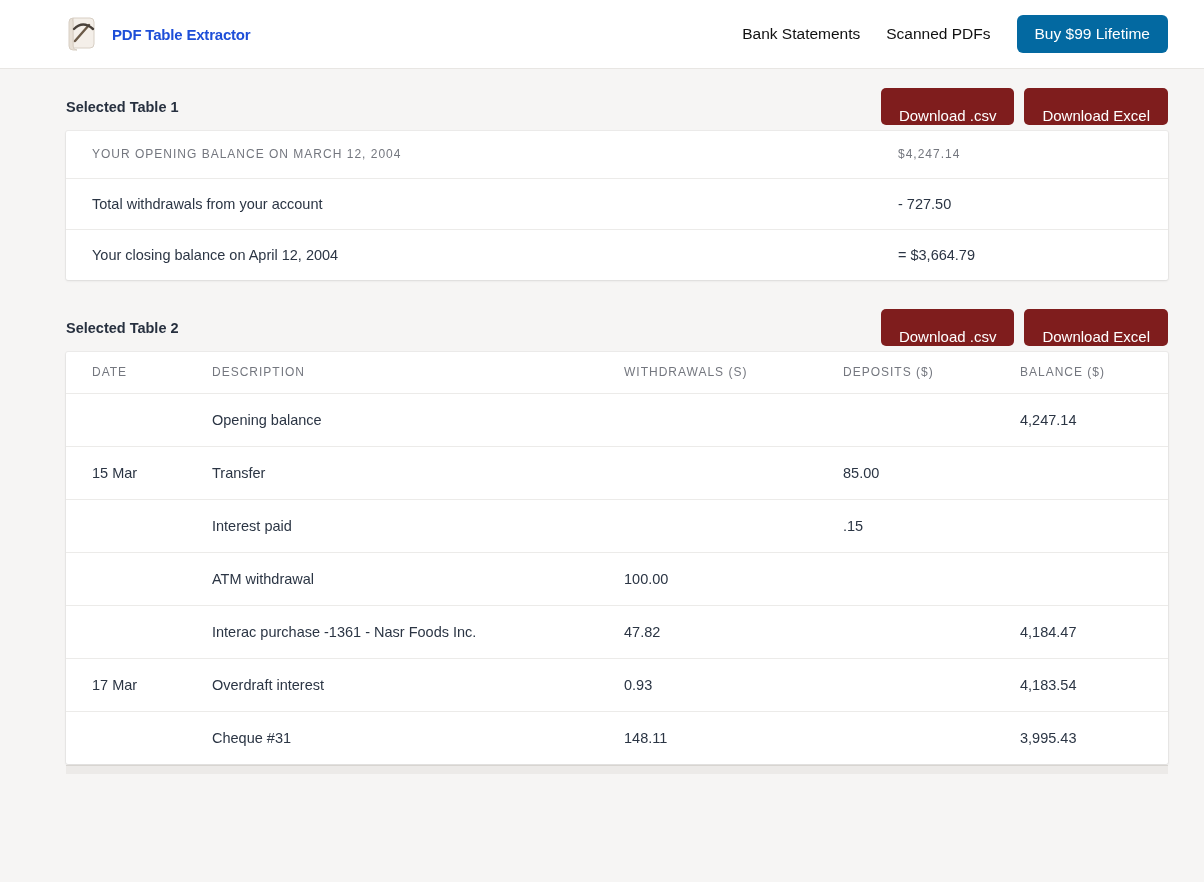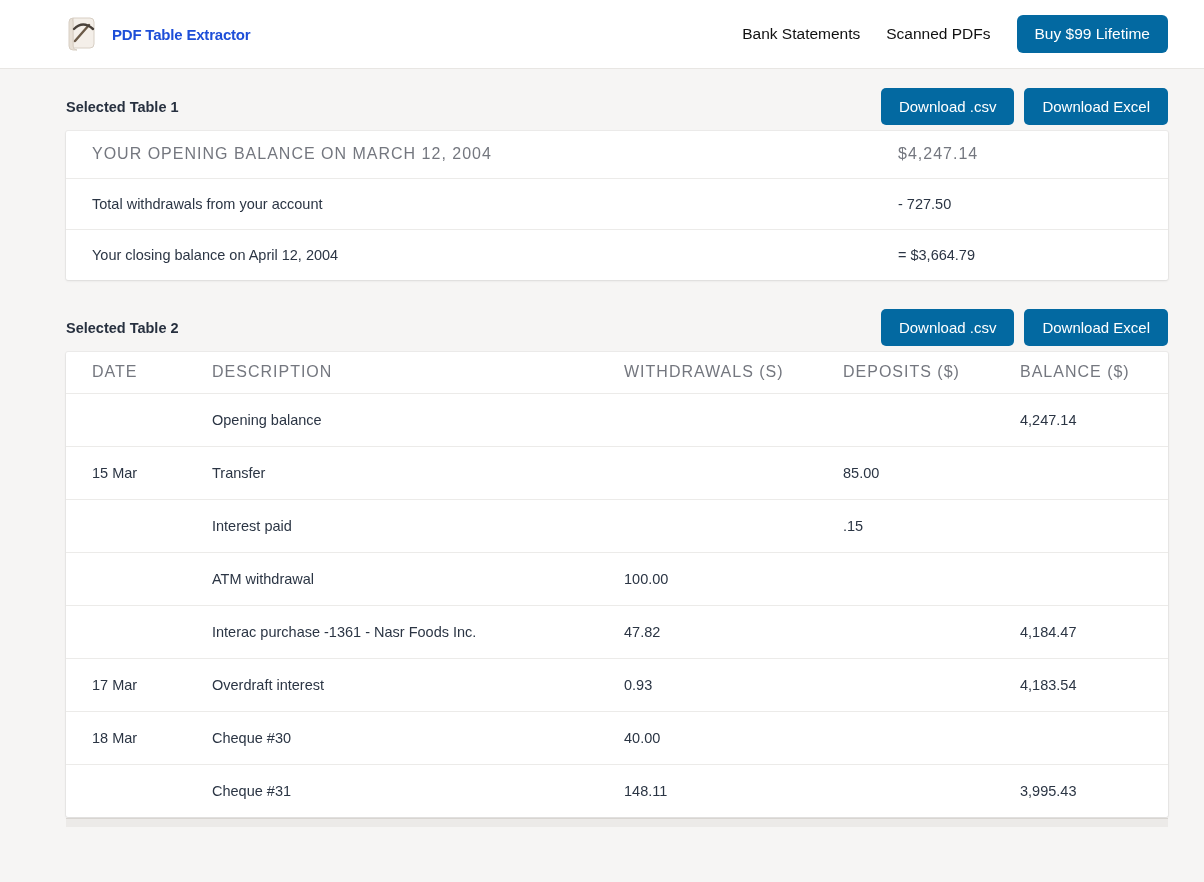--- a/index.html
+++ b/index.html
@@ -28,33 +28,33 @@
   
   .main { margin-left:66px; width:1102px; }
   .sec-head {
     display:flex; align-items:center; justify-content:space-between;
   }
   .sec-head.first { margin-top:19px;justify-content:space-between; }
   .sec-head.second { margin-top:29px; }
   .sec-title { font-size:14.5px; font-weight:700; color:#27303f; }
   .btn-group { display:flex; gap:10px; }
   .dl-btn {
-    background:#0369a1; color:#ffffff; border:none; cursor:pointer;
+    background:#7f1d1d; color:#ffffff; border:none; cursor:pointer;
     font-family:inherit; font-size:15px;
-    padding:0 18px; height:37px; border-radius:5px; line-height:37px;
+    padding:9px 18px; height:37px; border-radius:5px; line-height:37px;
   }
   .card {
     margin-top:6px; background:#ffffff; border-radius:2px;
     box-shadow:0 0 0 1px rgba(0,0,0,0.035), 0 1px 3px rgba(0,0,0,0.08);
   }
   table { width:100%; border-collapse:collapse; table-layout:fixed; }
   tr { border-bottom:1px solid #ecebe9; }
   tr:last-child { border-bottom:none; }
   th {
-    font-size:16px; font-weight:500; color:#74777f;
+    font-size:12px; font-weight:500; color:#74777f;
     letter-spacing:1px; text-align:left; text-transform:uppercase;
   }
   td { font-size:14.5px; color:#2b3544; text-align:left; }
   
   .t1 col.c0 { width:832px; } .t1 col.c1 { width:270px; }
   .t1 th { height:47px; } .t1 td { height:51px; }
   .t1 th:first-child, .t1 td:first-child { padding-left:26px; }
   
   .t2 col.c0 { width:146px; } .t2 col.c1 { width:412px; }
   .t2 col.c2 { width:219px; } .t2 col.c3 { width:177px; } .t2 col.c4 { width:148px; }
@@ -178,27 +178,20 @@
         <td>4,184.47</td>
       </tr>
       <tr>
         <td>17 Mar</td>
         <td>Overdraft interest</td>
         <td>0.93</td>
         <td></td>
         <td>4,183.54</td>
       </tr>
       <tr>
-        <td>18 Mar</td>
-        <td>Cheque #30</td>
-        <td>40.00</td>
-        <td></td>
-        <td></td>
-      </tr>
-      <tr>
         <td></td>
         <td>Cheque #31</td>
         <td>148.11</td>
         <td></td>
         <td>3,995.43</td>
       </tr>
     </tbody>
       </table>
   </div>
 

